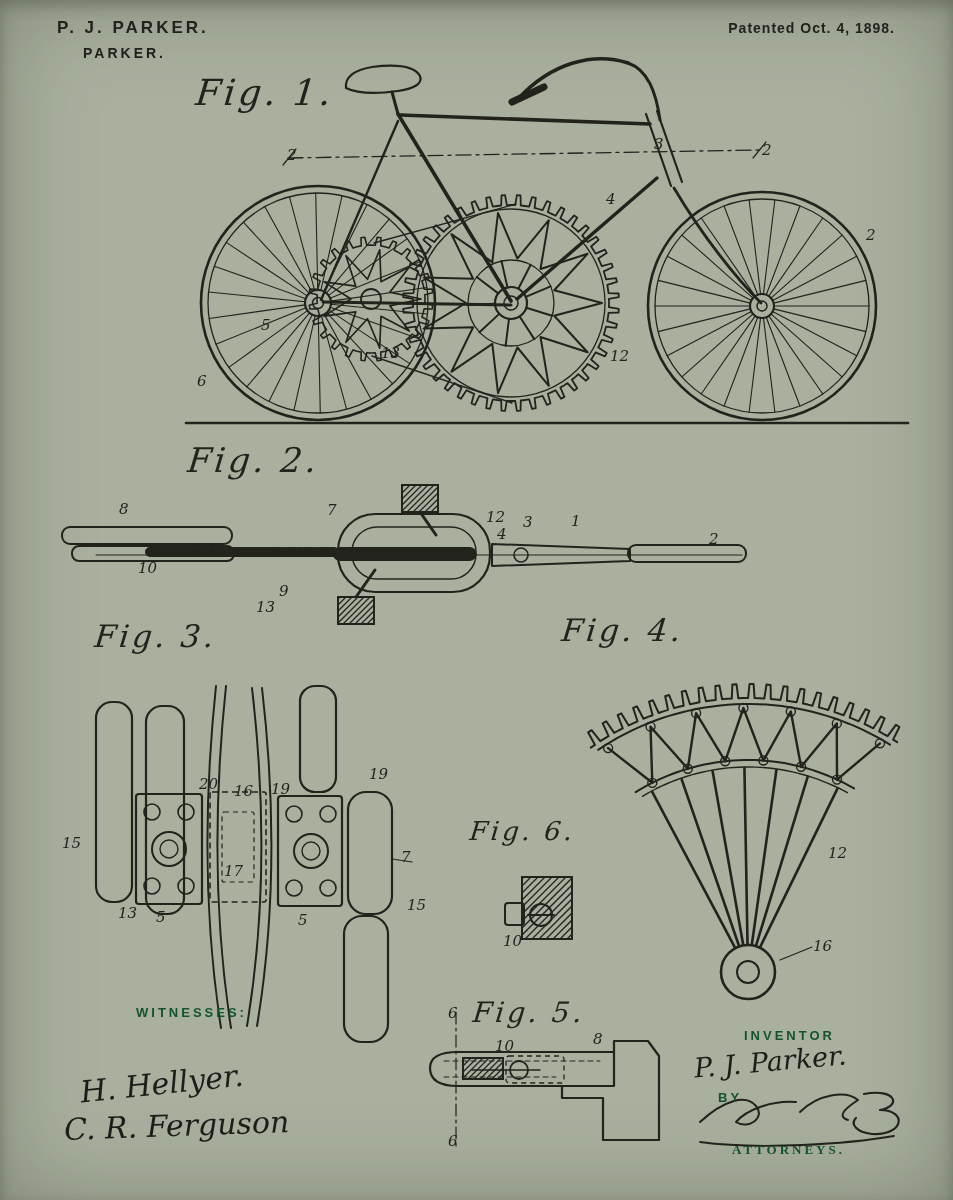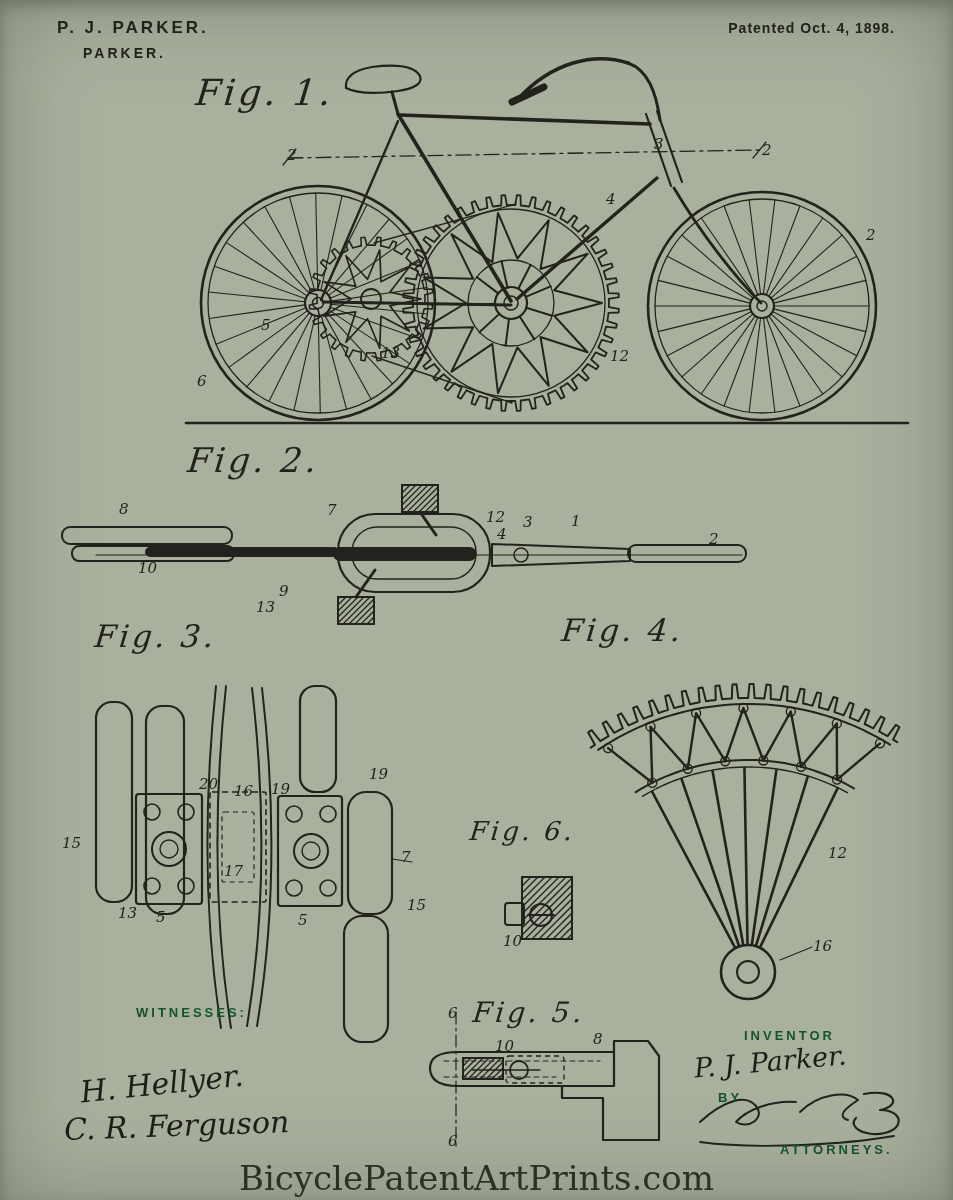--- a/index.html
+++ b/index.html
@@ -34,21 +34,21 @@
 
   .numeral {
     position:absolute; font-family:"DejaVu Serif", serif; font-style:italic;
     font-size:15px; color:#23231e; line-height:1;
   }
 
   .small-heading { position:absolute; font-size:13px; font-weight:bold; letter-spacing:3px; color:#14532d; }
   #witnesses-heading { left:136px; top:1005px; }
   #inventor-heading  { left:744px; top:1028px; }
   #by-label          { left:718px; top:1090px; }
-  #attorneys-heading { left:780px; top:1142px; }
+  #attorneys-heading { left:732px; top:1142px;font-family:Liberation Serif, serif; }
 
   .signature {
     position:absolute; font-family:"DejaVu Serif", serif; font-style:italic;
     color:#1d1d19; white-space:nowrap;
   }
   #witness-sig-1 { left:80px; top:1066px; font-size:30px; transform:rotate(-6deg); }
   #witness-sig-2 { left:64px; top:1108px; font-size:30px; transform:rotate(-2deg); }
   #inventor-sig  { left:694px; top:1046px; font-size:27px; transform:rotate(-5deg); }
 
   .watermark {
@@ -404,16 +404,15 @@
 
   <div class="small-heading" id="witnesses-heading">WITNESSES:</div>
   <div class="signature" id="witness-sig-1">H. Hellyer.</div>
   <div class="signature" id="witness-sig-2">C. R. Ferguson</div>
 
   <div class="small-heading" id="inventor-heading">INVENTOR</div>
   <div class="signature" id="inventor-sig">P. J. Parker.</div>
   <div class="small-heading" id="by-label">BY</div>
   <div class="small-heading" id="attorneys-heading">ATTORNEYS.</div>
 
-  <div class="watermark">BicyclePatentArtPrints.com</div>
 
   <div class="vignette"></div>
 </div>
 
 </body></html>

